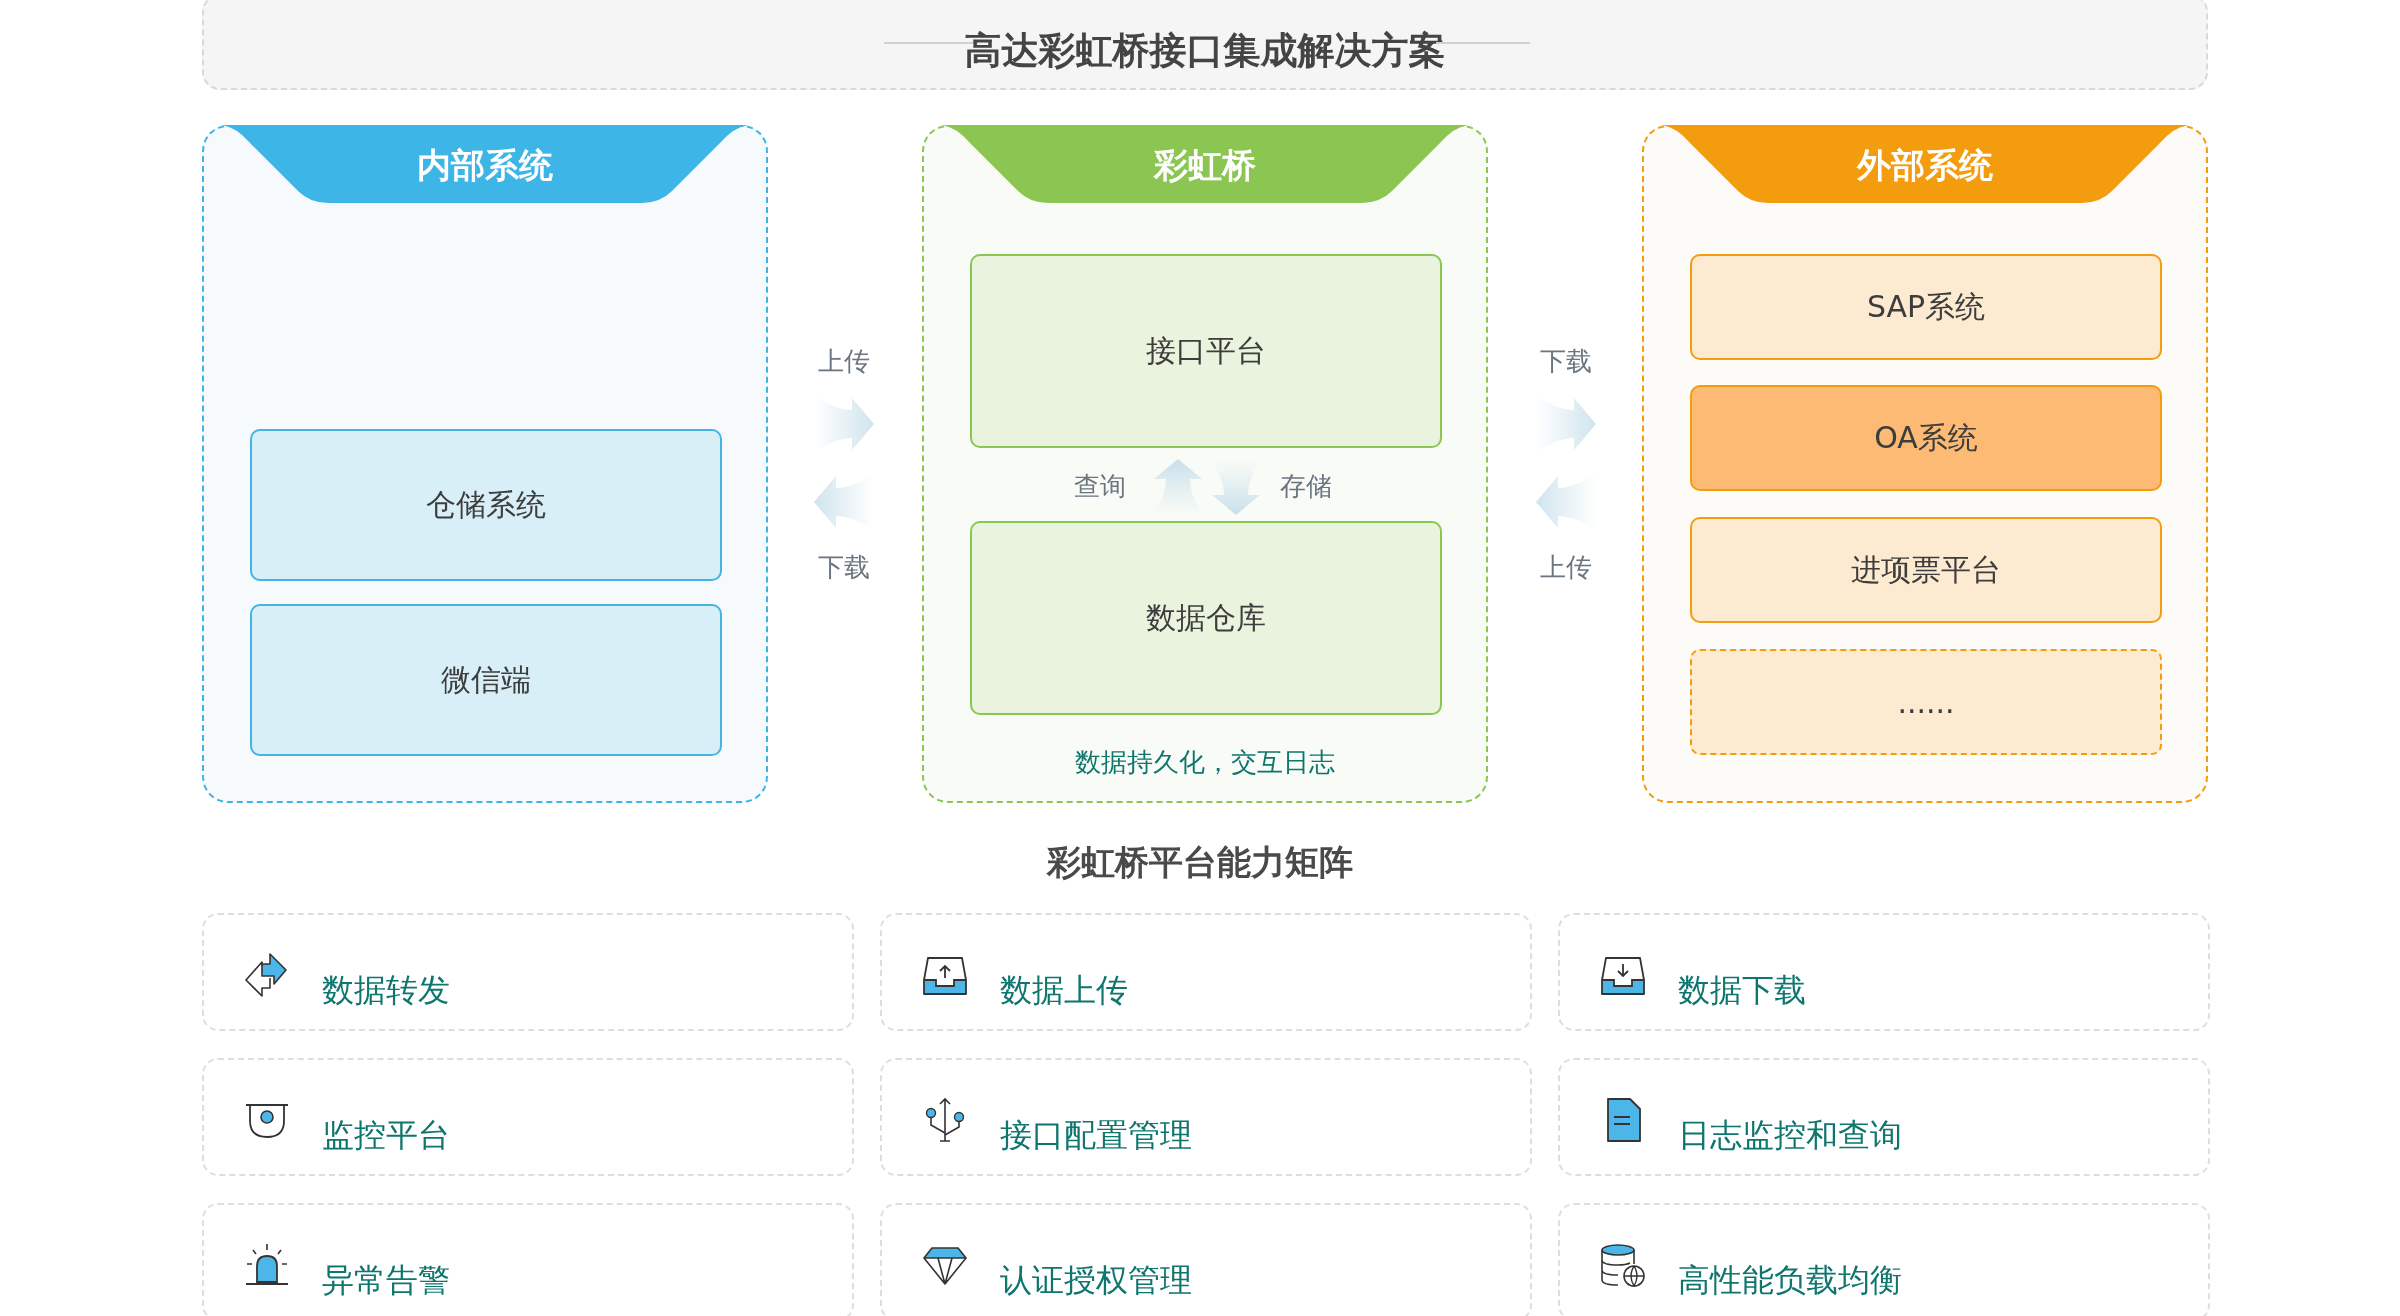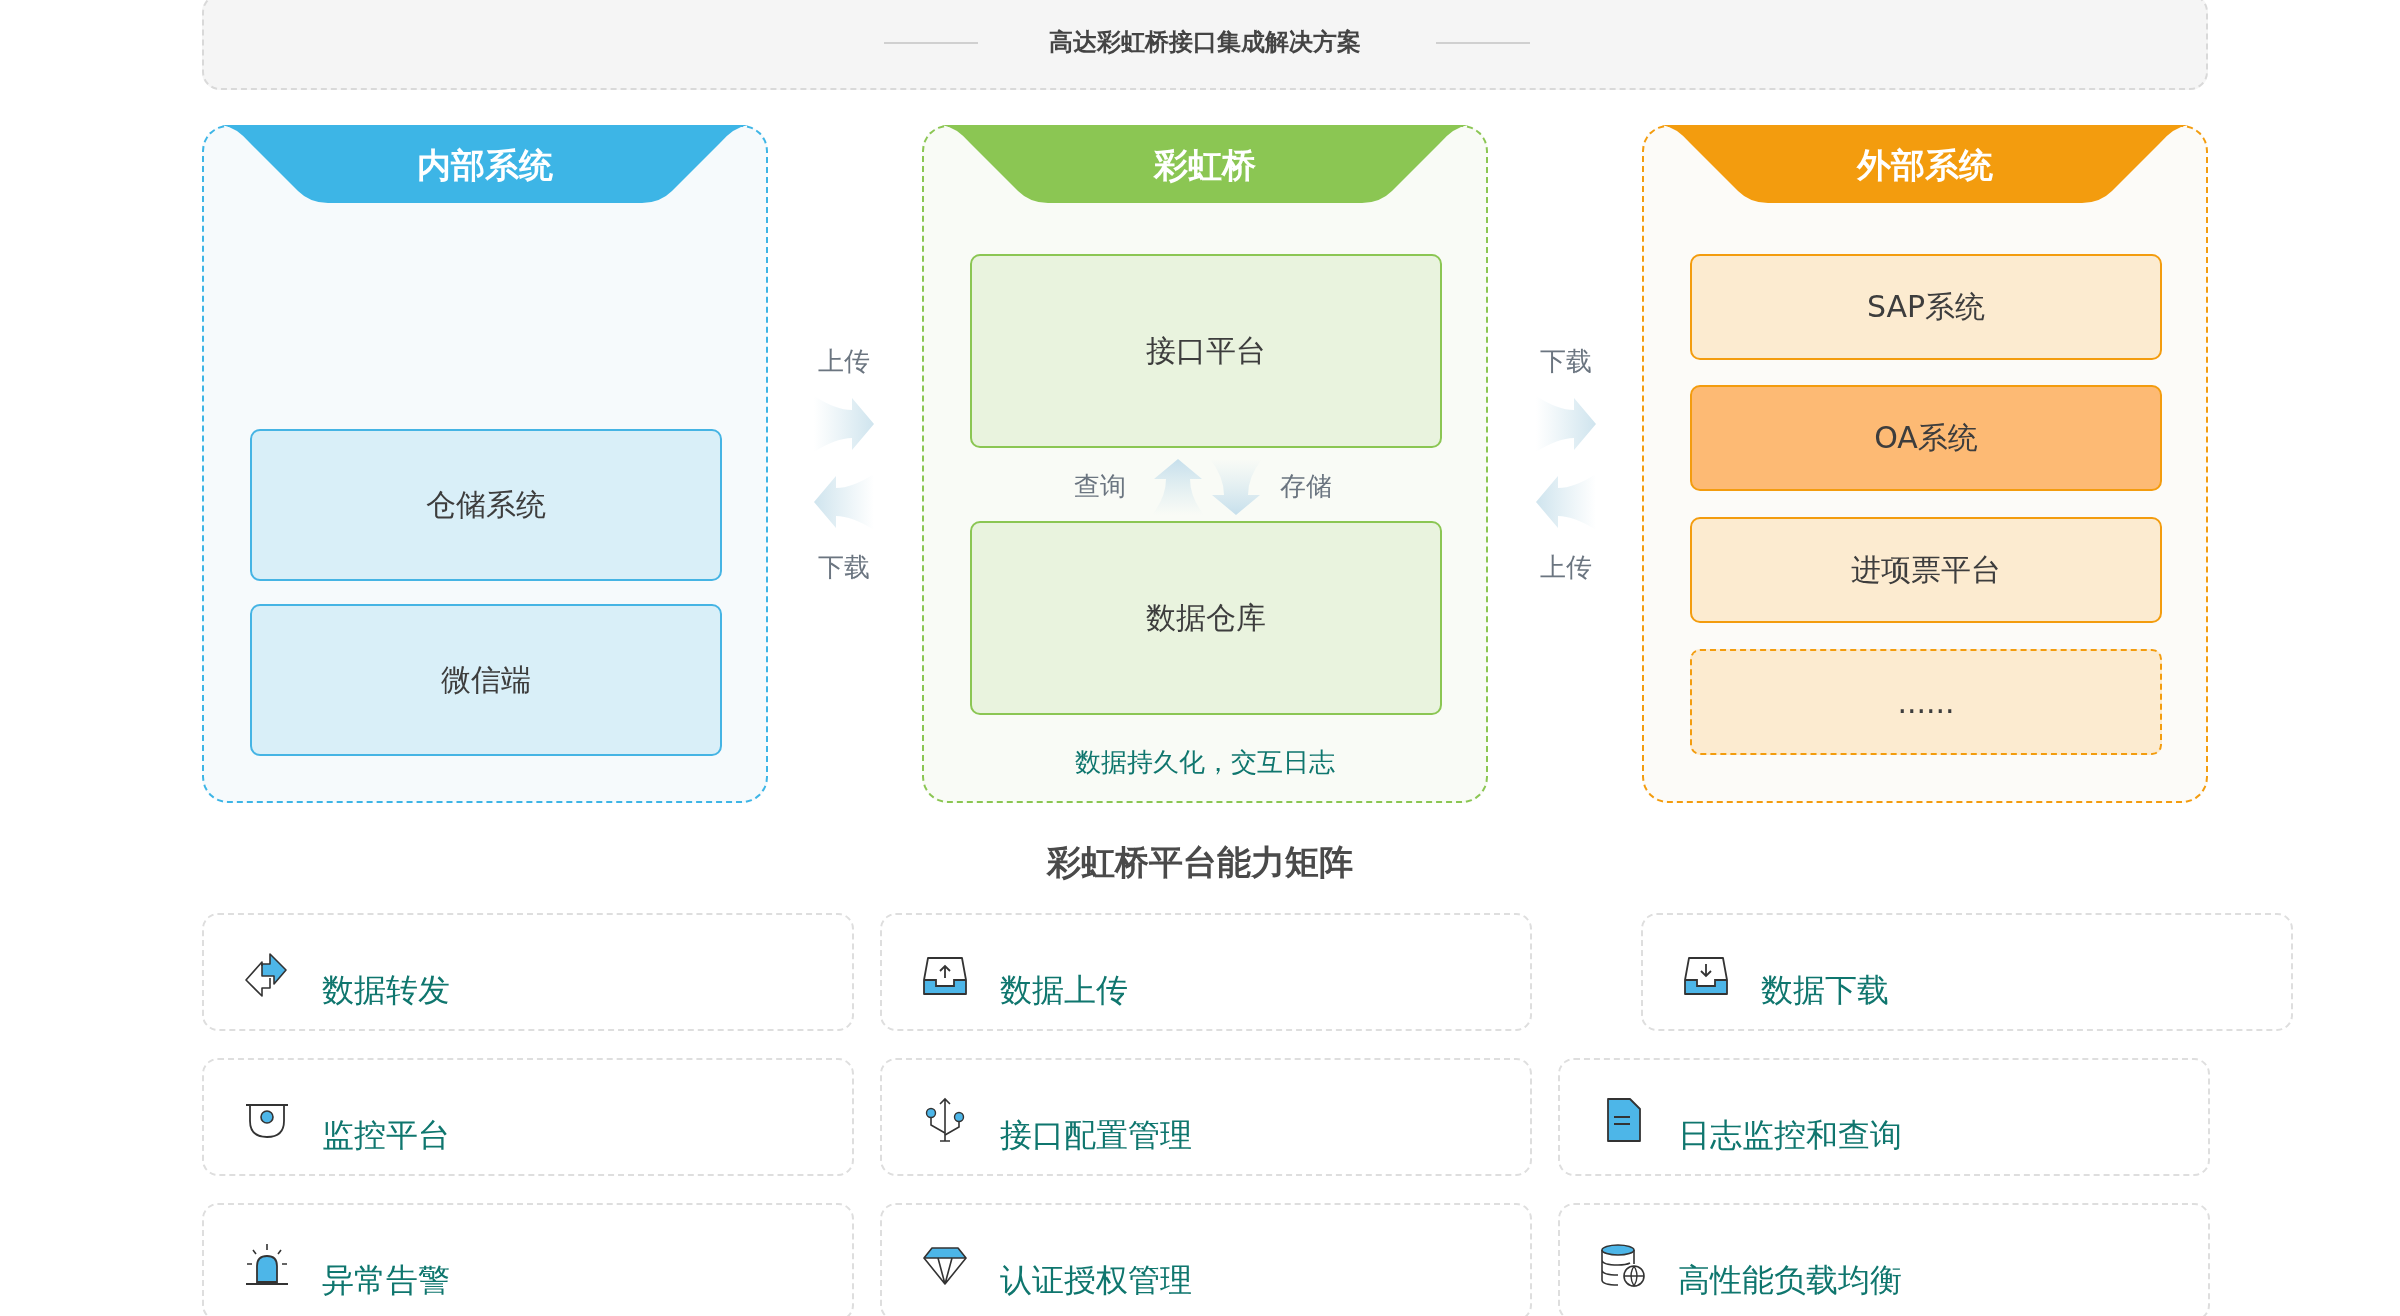--- a/index.html
+++ b/index.html
@@ -4,21 +4,21 @@
 <style>
   html, body { margin:0; padding:0; }
   body { width:2400px; height:1316px; position:relative; background:#ffffff; overflow:hidden;
          font-family:"DejaVu Sans","Liberation Sans",sans-serif; color:#333; }
   .abs { position:absolute; }
 
   
   .banner { left:202px; top:-6px; width:2006px; height:96px; background:#f5f5f5;
             border:2px dashed #d9d9d9; border-radius:18px; box-sizing:border-box; }
   .banner-title { position:absolute; left:0; right:0; top:30px; text-align:center;
-                  font-size:24px; font-weight:bold; color:#444; }
+                  font-size:37px; font-weight:bold; color:#444; }
   .banner-line { position:absolute; top:46px; width:94px; height:2px; background:#d0d0d0; }
 
   
   .panel { top:125px; width:566px; height:678px; border:2px dashed; border-radius:26px; box-sizing:border-box; }
   .panel-head { position:absolute; top:-2px; left:-2px; width:566px; height:78px; }
   .panel-head svg { position:absolute; left:0; top:0; }
   .panel-title { position:absolute; left:0; right:0; top:18px; text-align:center; font-size:34px;
                  font-weight:bold; color:#fff; }
 
   .box { position:absolute; border:2px solid; border-radius:10px; box-sizing:border-box;
@@ -171,21 +171,21 @@
 </div>
 <div class="cell" style="left:880px; top:913px;">
   <svg class="cell-icon" viewBox="0 0 46 46">
     <path d="M2,28 L14,28 L14,34 L32,34 L32,28 L44,28 L44,42 L2,42 Z" fill="#4db6e8"></path>
     <path d="M6,6 L40,6 L44,28 L44,42 L2,42 L2,28 Z" fill="none" stroke="#333" stroke-width="1.8" stroke-linejoin="round"></path>
     <path d="M2,28 L14,28 L14,34 L32,34 L32,28 L44,28" fill="none" stroke="#333" stroke-width="1.8"></path>
     <path d="M23,26 L23,14 M18,19 L23,14 L28,19" fill="none" stroke="#333" stroke-width="1.8"></path>
   </svg>
   <div class="cell-label">数据上传</div>
 </div>
-<div class="cell" style="left:1641px; top:913px;">
+<div class="cell" style="left:1558px; top:913px;">
   <svg class="cell-icon" viewBox="0 0 46 46">
     <path d="M2,28 L14,28 L14,34 L32,34 L32,28 L44,28 L44,42 L2,42 Z" fill="#4db6e8"></path>
     <path d="M6,6 L40,6 L44,28 L44,42 L2,42 L2,28 Z" fill="none" stroke="#333" stroke-width="1.8" stroke-linejoin="round"></path>
     <path d="M2,28 L14,28 L14,34 L32,34 L32,28 L44,28" fill="none" stroke="#333" stroke-width="1.8"></path>
     <path d="M23,12 L23,24 M18,19 L23,24 L28,19" fill="none" stroke="#333" stroke-width="1.8"></path>
   </svg>
   <div class="cell-label">数据下载</div>
 </div>
 
 <div class="cell" style="left:202px; top:1058px;">

